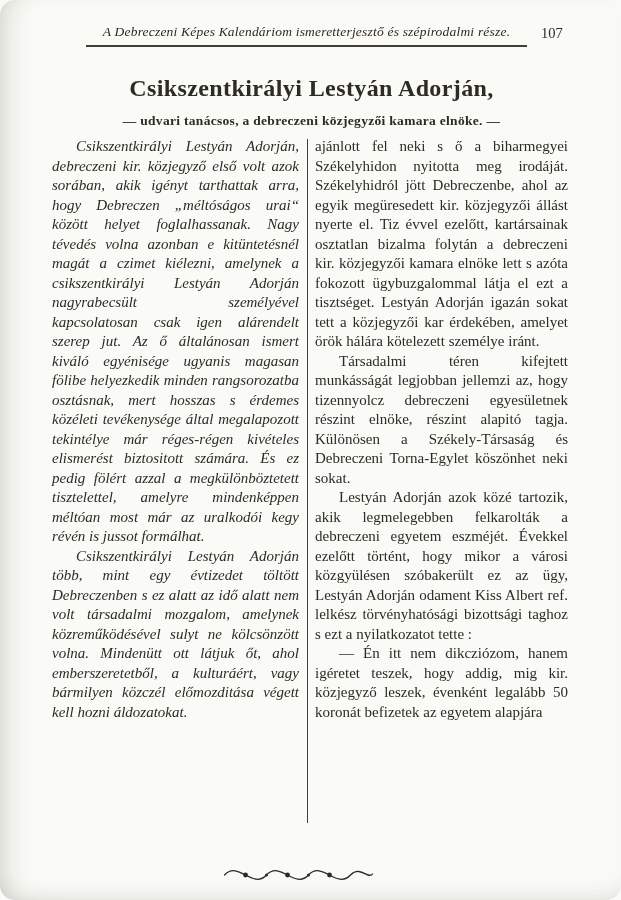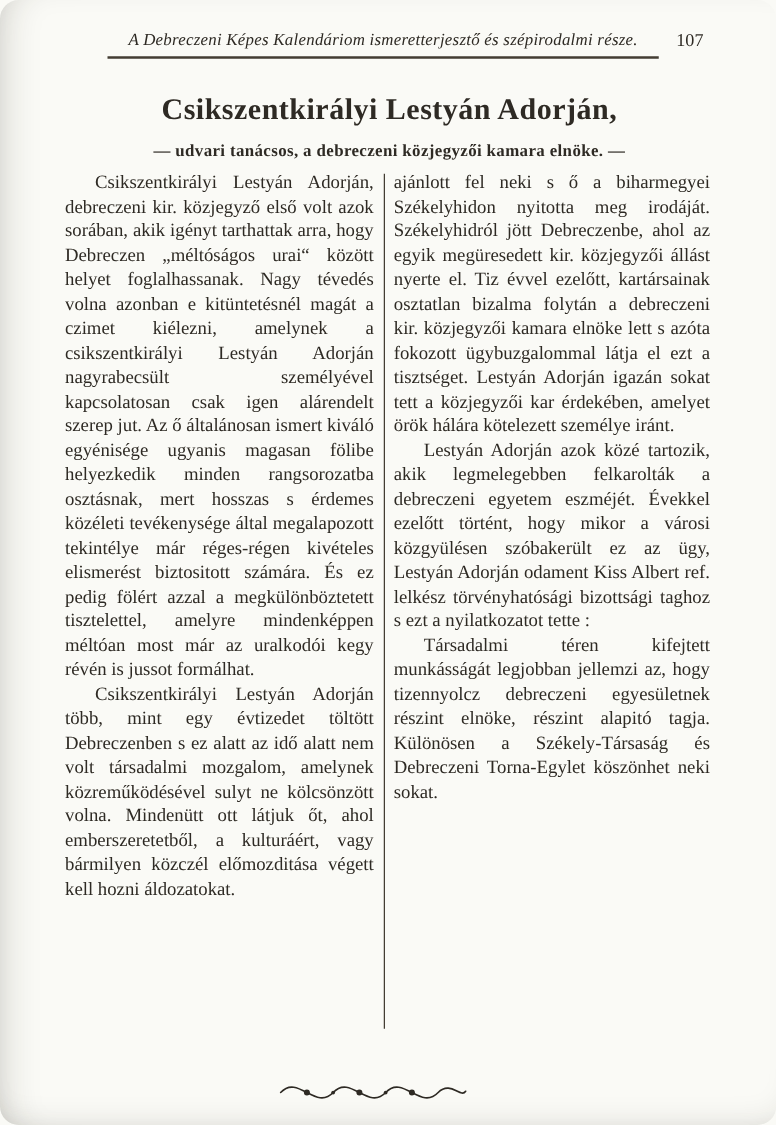--- a/index.html
+++ b/index.html
@@ -62,21 +62,21 @@
   .columns {
     display: flex;
     align-items: stretch;
     min-height: 692px;
   }
   .col {
     font-size: 15px;
     line-height: 19.5px;
     text-align: justify;
   }
-  .col.left  { width: 247px; }
+  .col.left  { width: 247px; font-style: italic; }
   .col.right { width: 253px; }
   .col p { text-indent: 24px; }
   .col p.no-indent { text-indent: 0; }
   .col-divider {
     width: 1px;
     background: var(--rule, #433d33);
     margin: 2px 7px 6px 8px;
     flex: 0 0 1px;
   }
   .ornament {
@@ -105,22 +105,23 @@
 
     <div class="col left">
       <p>Csikszentkirályi Lestyán Adorján, debreczeni kir. közjegyző első volt azok sorában, akik igényt tarthattak arra, hogy Debreczen „méltóságos urai“ között helyet foglalhassanak. Nagy tévedés volna azonban e kitüntetésnél magát a czimet kiélezni, amelynek a csikszentkirályi Lestyán Adorján nagyrabecsült személyével kapcsolatosan csak igen alárendelt szerep jut. Az ő általánosan ismert kiváló egyénisége ugyanis magasan fölibe helyezkedik minden rangsorozatba osztásnak, mert hosszas s érdemes közéleti tevékenysége által megalapozott tekintélye már réges-régen kivételes elismerést biztositott számára. És ez pedig fölért azzal a megkülönböztetett tisztelettel, amelyre mindenképpen méltóan most már az uralkodói kegy révén is jussot formálhat.</p>
       <p>Csikszentkirályi Lestyán Adorján több, mint egy évtizedet töltött Debreczenben s ez alatt az idő alatt nem volt társadalmi mozgalom, amelynek közreműködésével sulyt ne kölcsönzött volna. Mindenütt ott látjuk őt, ahol emberszeretetből, a kulturáért, vagy bármilyen közczél előmozditása végett kell hozni áldozatokat.</p>
     </div>
 
     <div class="col-divider"></div>
 
     <div class="col right">
       <p class="no-indent">ajánlott fel neki s ő a biharmegyei Székelyhidon nyitotta meg irodáját. Székelyhidról jött Debreczenbe, ahol az egyik megüresedett kir. közjegyzői állást nyerte el. Tiz évvel ezelőtt, kartársainak osztatlan bizalma folytán a debreczeni kir. közjegyzői kamara elnöke lett s azóta fokozott ügybuzgalommal látja el ezt a tisztséget. Lestyán Adorján igazán sokat tett a közjegyzői kar érdekében, amelyet örök hálára kötelezett személye iránt.</p>
+      <p>Társadalmi téren kifejtett munkásságát legjobban jellemzi az, hogy tizennyolcz debreczeni egyesületnek részint elnöke, részint alapitó tagja. Különösen a Székely-Társaság és Debreczeni Torna-Egylet köszönhet neki sokat.</p>
       <p>Lestyán Adorján azok közé tartozik, akik legmelegebben felkarolták a debreczeni egyetem eszméjét. Évekkel ezelőtt történt, hogy mikor a városi közgyülésen szóbakerült ez az ügy, Lestyán Adorján odament Kiss Albert ref. lelkész törvényhatósági bizottsági taghoz s ezt a nyilatkozatot tette :</p>
-      <p>Társadalmi téren kifejtett munkásságát legjobban jellemzi az, hogy tizennyolcz debreczeni egyesületnek részint elnöke, részint alapitó tagja. Különösen a Székely-Társaság és Debreczeni Torna-Egylet köszönhet neki sokat.</p>
+      <p>— Én itt nem dikcziózom, hanem igéretet teszek, hogy addig, mig kir. közjegyző leszek, évenként legalább 50 koronát befizetek az egyetem alapjára</p>
     </div>
 
   </div>
 
   <div class="ornament">
     <svg width="156" height="20" viewBox="0 0 156 20" aria-hidden="true">
       <path d="M4,11 C18,-4 32,26 46,11 C60,-4 74,26 88,11 C102,-4 116,26 130,11 C140,1 148,16 152,10" stroke="currentColor" stroke-width="1.3" fill="none" stroke-linecap="round"></path>
       <circle cx="25" cy="11" r="2.4" fill="currentColor"></circle>
       <circle cx="46" cy="11" r="1.5" fill="currentColor"></circle>
       <circle cx="67" cy="11" r="2.4" fill="currentColor"></circle>

